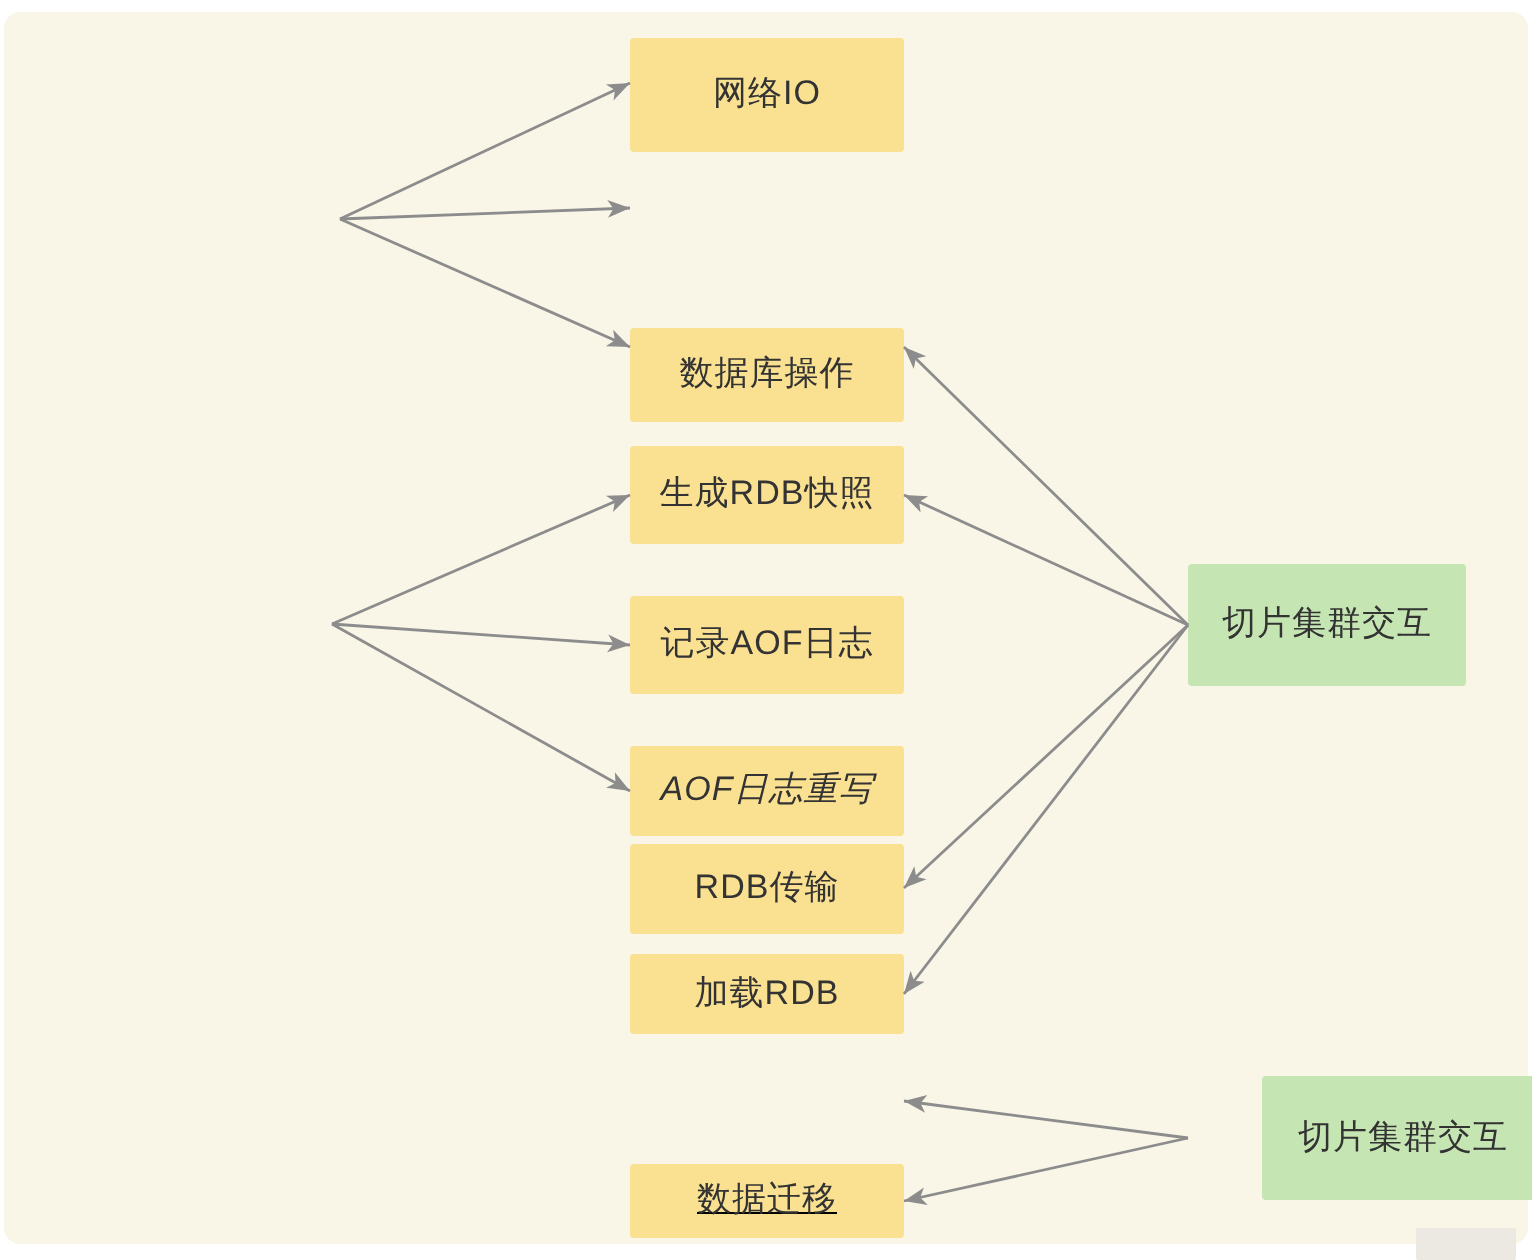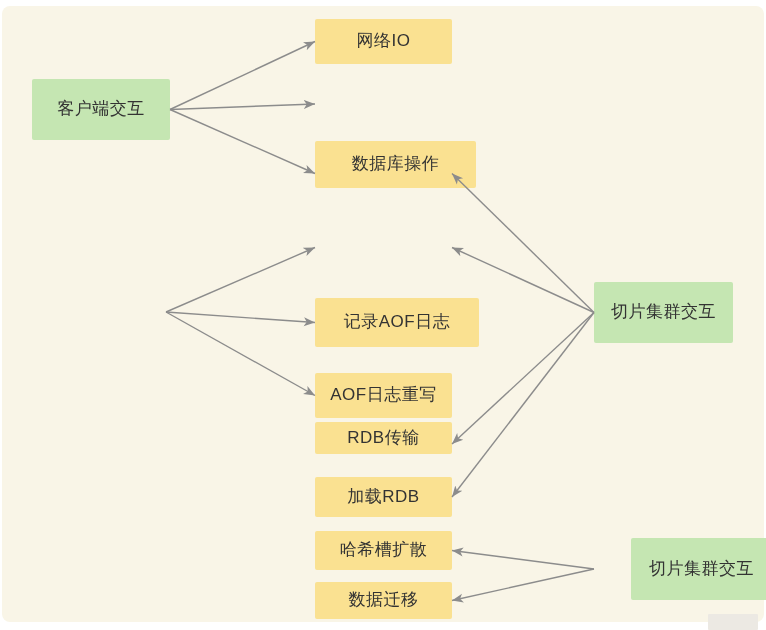--- a/index.html
+++ b/index.html
@@ -57,51 +57,48 @@
     background: #ece9e3;
     border-radius: 1px;
   }
 </style>
 </head>
 <body>
 
 <div class="canvas">
   <div class="diagram-bg"></div>
   <div class="nodes-layer">
-      <div class="node category" style="left: 32px; top: 79px; width: 138px; height: 61px;">
-        <span class="node-label">客户端交互</span>
-      </div>
       <div class="node category" style="left: 594px; top: 282px; width: 139px; height: 61px;">
         <span class="node-label">切片集群交互</span>
       </div>
       <div class="node category" style="left: 594px; top: 538px; width: 141px; height: 62px; margin-left: 37px;">
         <span class="node-label">切片集群交互</span>
       </div>
-      <div class="node task" style="left: 315px; top: 19px; width: 137px; height: 45px;">
+      <div class="node task" style="left: 315px; top: 19px; width: 137px; height: 57px;">
         <span class="node-label">网络IO</span>
       </div>
-      <div class="node task" style="left: 315px; top: 141px; width: 161px; height: 47px;">
+      <div class="node task" style="left: 315px; top: 164px; width: 137px; height: 47px;">
         <span class="node-label">数据库操作</span>
       </div>
-      <div class="node task" style="left: 315px; top: 298px; width: 164px; height: 49px;">
+      <div class="node task" style="left: 315px; top: 223px; width: 137px; height: 49px;">
+        <span class="node-label">生成RDB快照</span>
+      </div>
+      <div class="node task" style="left: 315px; top: 298px; width: 137px; height: 49px;">
         <span class="node-label">记录AOF日志</span>
       </div>
-      <div class="node task" style="left: 315px; top: 373px; width: 137px; height: 45px;">
+      <div class="node task" style="left: 315px; top: 373px; width: 137px; height: 45px; font-style: italic;">
         <span class="node-label">AOF日志重写</span>
       </div>
-      <div class="node task" style="left: 315px; top: 422px; width: 137px; height: 32px;">
+      <div class="node task" style="left: 315px; top: 422px; width: 137px; height: 45px;">
         <span class="node-label">RDB传输</span>
       </div>
       <div class="node task" style="left: 315px; top: 477px; width: 137px; height: 40px;">
         <span class="node-label">加载RDB</span>
       </div>
-      <div class="node task" style="left: 315px; top: 531px; width: 137px; height: 39px;">
-        <span class="node-label">哈希槽扩散</span>
-      </div>
-      <div class="node task" style="left: 315px; top: 582px; width: 137px; height: 37px;">
+      <div class="node task" style="left: 315px; top: 582px; width: 137px; height: 37px; text-decoration: underline;">
         <span class="node-label">数据迁移</span>
       </div>
     </div>
   <svg class="arrow-layer" width="766" height="630">
     <defs>
       <marker id="arrowhead" viewBox="0 0 10 10" refX="10" refY="5" markerWidth="8" markerHeight="8" orient="auto">
         <path d="M0,1 L10,5 L0,9 L2.6,5 Z" fill="#8c8c8c"></path>
       </marker>
     </defs>
   <line x1="170" y1="109.5" x2="315" y2="41.5" stroke="#8c8c8c" stroke-width="1.4" marker-end="url(#arrowhead)"></line>

